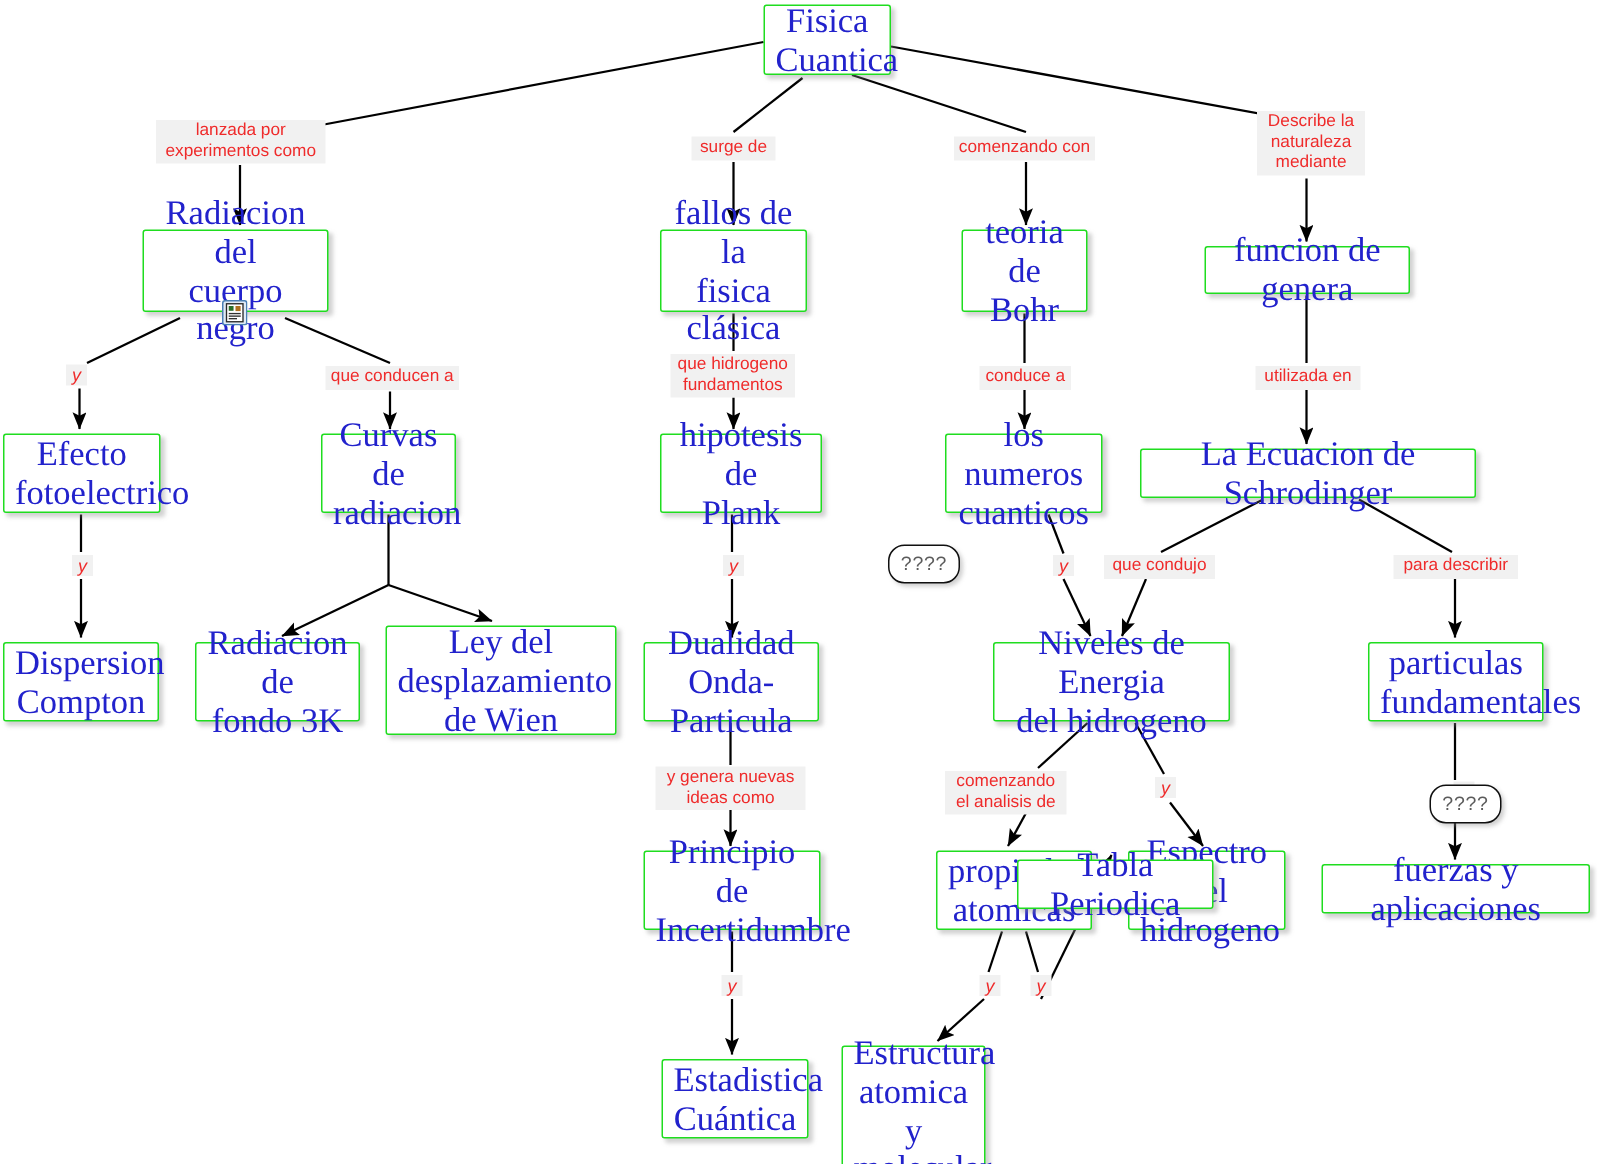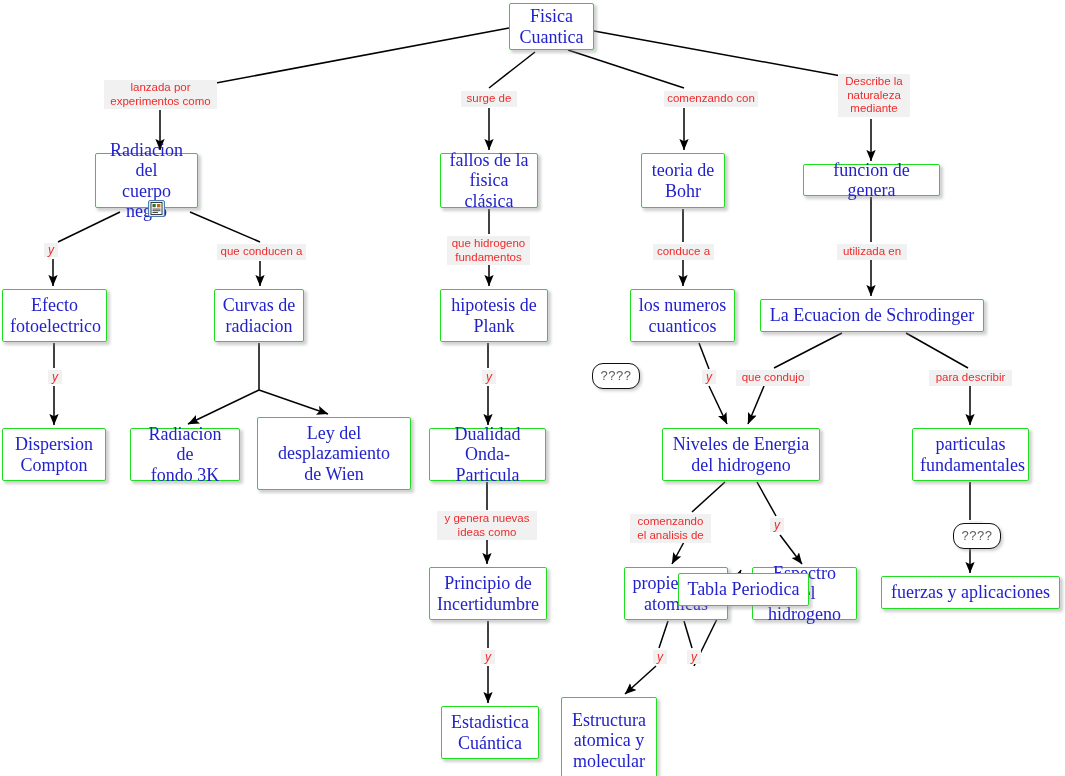--- a/index.html
+++ b/index.html
@@ -24,21 +24,21 @@
     pointer-events: none;
   }
   .node {
     position: absolute;
     box-sizing: border-box;
     border: 1.6px solid #1fdd1f;
     border-radius: 2px;
     background: #ffffff;
     color: #2222cc;
     font-family: "Liberation Serif", "DejaVu Serif", serif;
-    font-size: 18px;
+    font-size: 23px;
     line-height: 1.13;
     text-align: center;
     display: flex;
     align-items: center;
     justify-content: center;
     padding: 2px 7px;
     box-shadow: 2.5px 2.5px 3px rgba(140,140,140,0.40);
     z-index: 5;
   }
   .node span { display: block; width: 100%; }
@@ -155,21 +155,21 @@
 
       <path d="M970,482 L970,520"></path>
       <path d="M970,540 L970,573" marker-end="url(#ah)"></path>
     </g>
   </svg>
 
   <div id="nodes">
       <div class="node" style="left: 509px; top: 3px; width: 85px; height: 47px;">
         <span>Fisica<br>Cuantica</span>
       </div>
-      <div class="node" style="left: 95px; top: 153px; width: 103px; height: 55px;">
+      <div class="node" style="left: 95px; top: 153px; width: 124px; height: 55px;">
         <span>Radiacion del<br>cuerpo negro</span>
       </div>
       <div class="node" style="left: 440px; top: 153px; width: 98px; height: 55px;">
         <span>fallos de la<br>fisica clásica</span>
       </div>
       <div class="node" style="left: 641px; top: 153px; width: 84px; height: 55px;">
         <span>teoria de<br>Bohr</span>
       </div>
       <div class="node" style="left: 803px; top: 164px; width: 137px; height: 32px;">
         <span>funcion de genera</span>
@@ -233,21 +233,21 @@
       </div>
       <div class="node" style="left: 678px; top: 573px; width: 131px; height: 33px;">
         <span>Tabla Periodica</span>
       </div>
     </div>
 
   <div id="labels">
       <div class="elabel" style="left: 104px; top: 80px; width: 113px;">lanzada por
 experimentos como</div>
       <div class="elabel" style="left: 461px; top: 91px; width: 56px;">surge de</div>
-      <div class="elabel" style="left: 636px; top: 91px; width: 94px; margin-left: 28px;">comenzando con</div>
+      <div class="elabel" style="left: 636px; top: 91px; width: 94px;">comenzando con</div>
       <div class="elabel" style="left: 838px; top: 74px; width: 72px;">Describe la
 naturaleza
 mediante</div>
       <div class="elabel plain" style="left: 44px; top: 243px; width: 14px;">y</div>
       <div class="elabel" style="left: 217px; top: 244px; width: 89px;">que conducen a</div>
       <div class="elabel" style="left: 447px; top: 236px; width: 83px;">que hidrogeno
 fundamentos</div>
       <div class="elabel" style="left: 653px; top: 244px; width: 61px;">conduce a</div>
       <div class="elabel" style="left: 837px; top: 244px; width: 70px;">utilizada en</div>
       <div class="elabel plain" style="left: 48px; top: 370px; width: 14px;">y</div>

